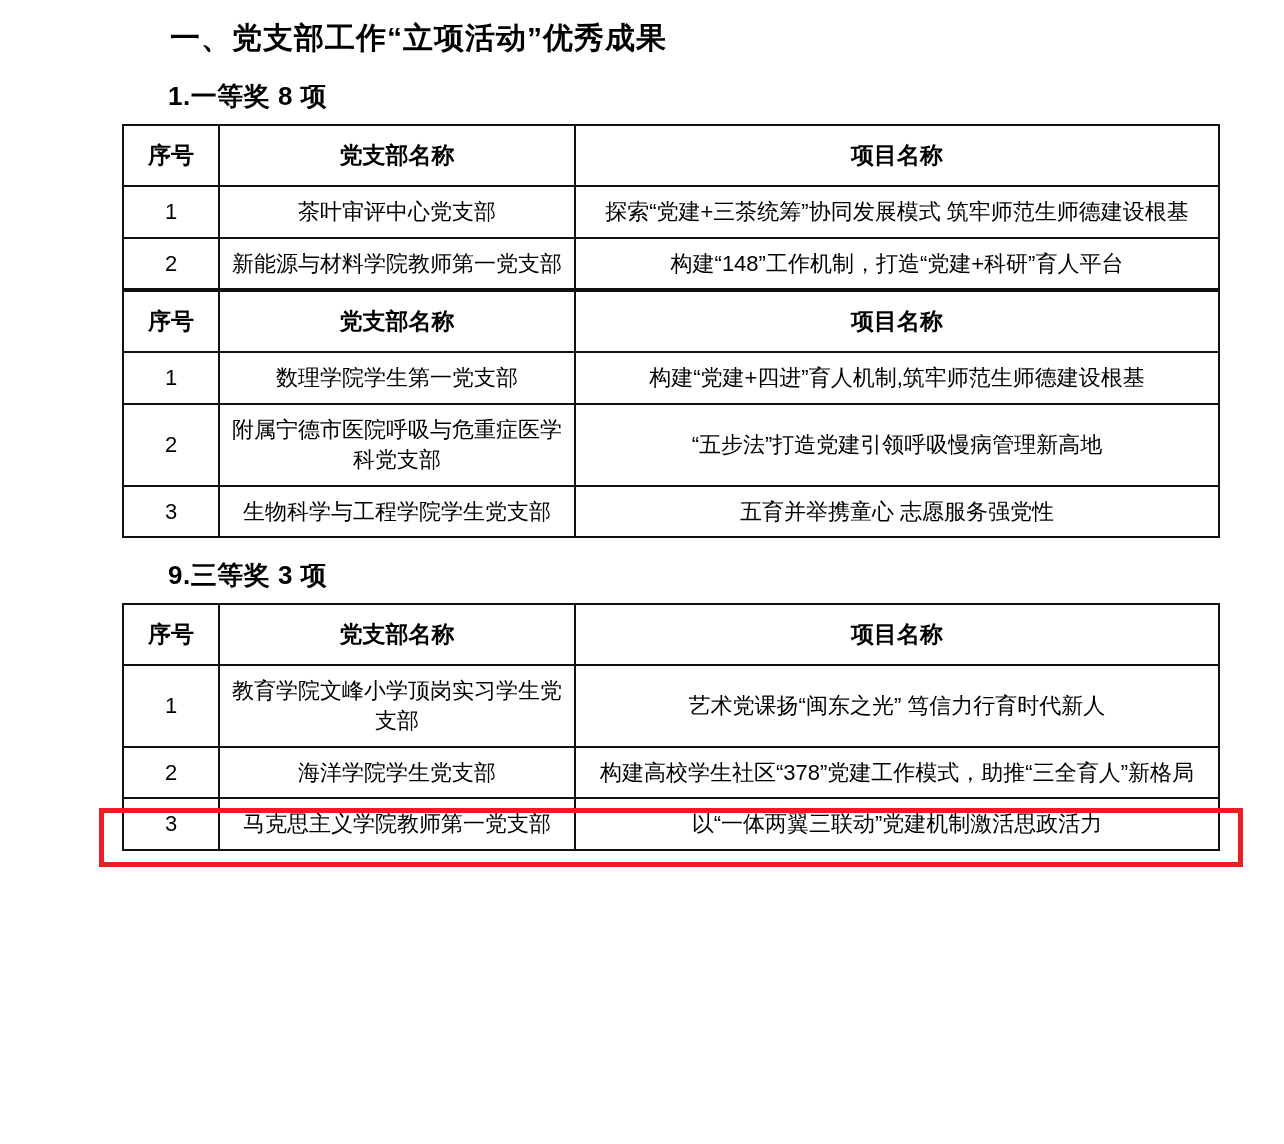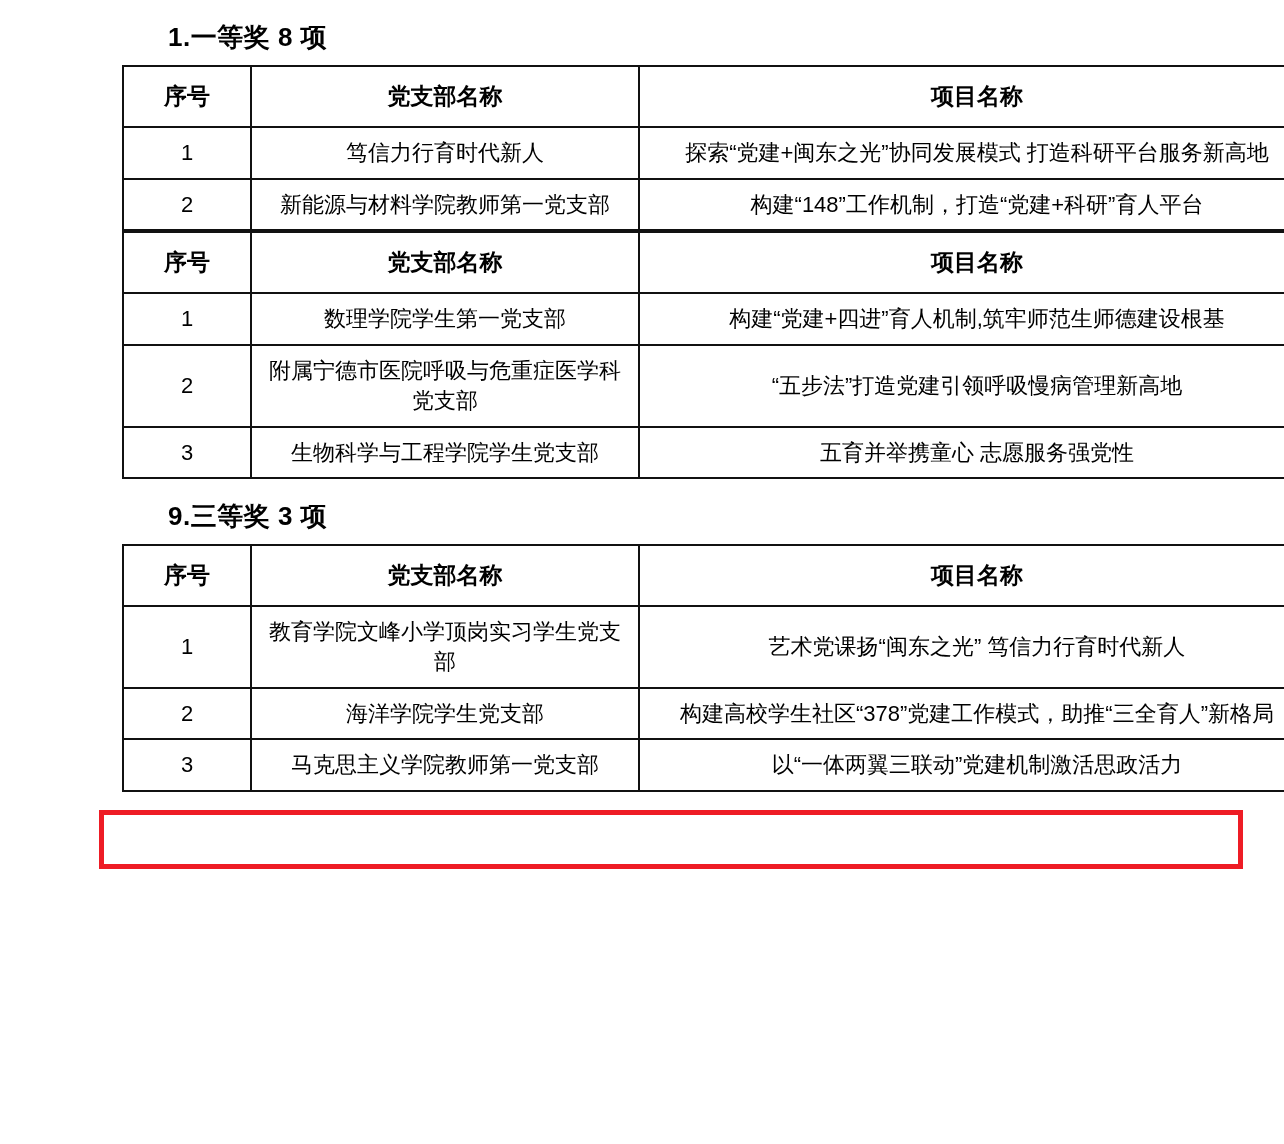--- a/index.html
+++ b/index.html
@@ -46,21 +46,21 @@
     text-align: center;
     vertical-align: middle;
     font-size: 22px;
     padding: 10px 8px;
     line-height: 1.35;
     font-weight: normal;
   }
   table.grid th {
     font-weight: bold;
     font-size: 23px;
-    padding: 14px 24px;
+    padding: 14px 8px;
   }
   .col-idx { width: 78px; }
   .col-branch { width: 338px; margin-left: 24px; }
   .col-project { width: 626px; border-radius: 30px; }
   .row-idx { font-size: 22px; }
   .highlight-box {
     position: absolute;
     border: 5px solid #ee1c25;
     box-sizing: border-box;
     pointer-events: none;
@@ -68,36 +68,37 @@
     top: 932px;
     width: 1090px;
     height: 96px;
   }
 </style>
 </head>
 <body>
 
 <div class="page">
 
+  <div class="heading-1">一、党支部工作“立项活动”优秀成果</div>
 
   <div class="heading-2">1.一等奖 8 项</div>
   <div class="table-wrap">
     <table class="grid">
       <thead>
         <tr>
           <th class="col-idx">序号</th>
           <th class="col-branch">党支部名称</th>
           <th class="col-project">项目名称</th>
         </tr>
       </thead>
       <tbody>
         <tr>
           <td class="row-idx">1</td>
-          <td>笃信力行育时代新人</td>
-          <td>探索“党建+闽东之光”协同发展模式  打造科研平台服务新高地</td>
+          <td>茶叶审评中心党支部</td>
+          <td>探索“党建+三茶统筹”协同发展模式  筑牢师范生师德建设根基</td>
         </tr>
         <tr>
           <td class="row-idx">2</td>
           <td>新能源与材料学院教师第一党支部</td>
           <td>构建“148”工作机制，打造“党建+科研”育人平台</td>
         </tr>
       </tbody>
     </table>
   </div>
 

